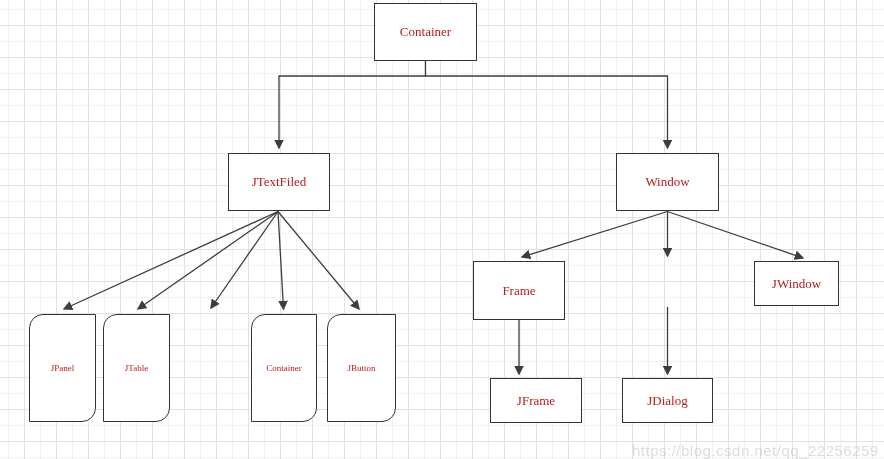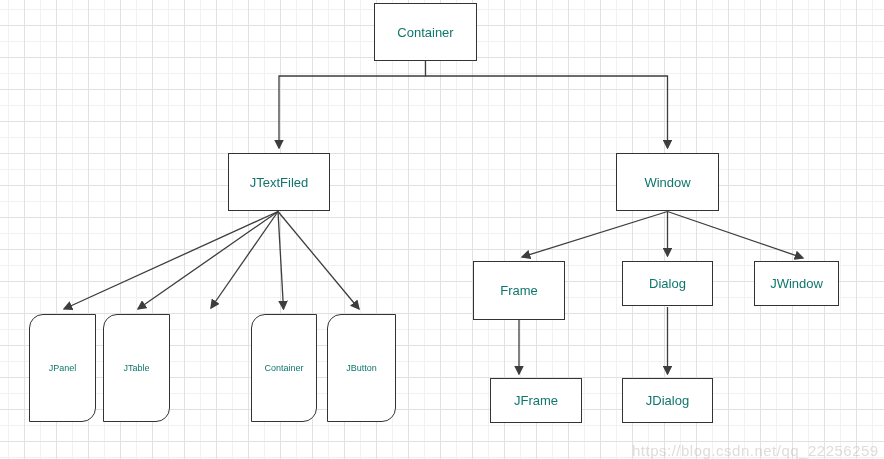--- a/index.html
+++ b/index.html
@@ -17,22 +17,23 @@
     background-size: 32px 32px, 32px 32px, 16px 16px, 16px 16px;
     background-position: 24px 25px, 24px 25px, 8px 9px, 8px 9px;
   }
   .edges{position:absolute;left:0;top:0;width:884px;height:459px;}
   .node{
     position:absolute;
     box-sizing:border-box;
     background:#ffffff;
     border:1.6px solid #333333;
     display:flex;align-items:center;justify-content:center;
-    color:#0f766e;
+    color:#b91c1c;
     text-align:center;
+    font-family:Liberation Serif, serif;
   }
   .rect{font-size:13px;}
   .card{
     font-size:9px;
     border-radius:14px 0 14px 0;
   }
   .watermark{
     position:absolute;
     left:632px;top:442px;
     font-size:15px;
@@ -95,23 +96,20 @@
   </div>
 
   <div class="node card" style="left:327px;top:314px;width:69px;height:108px">
     <span>JButton</span>
   </div>
 
   <div class="node rect" style="left:473px;top:261px;width:92px;height:59px">
     <span>Frame</span>
   </div>
 
-  <div class="node rect" style="left:622px;top:261px;width:91px;height:45px">
-    <span>Dialog</span>
-  </div>
 
   <div class="node rect" style="left:754px;top:261px;width:85px;height:45px">
     <span>JWindow</span>
   </div>
 
   <div class="node rect" style="left:490px;top:378px;width:92px;height:45px">
     <span>JFrame</span>
   </div>
 
   <div class="node rect" style="left:622px;top:378px;width:91px;height:45px">

